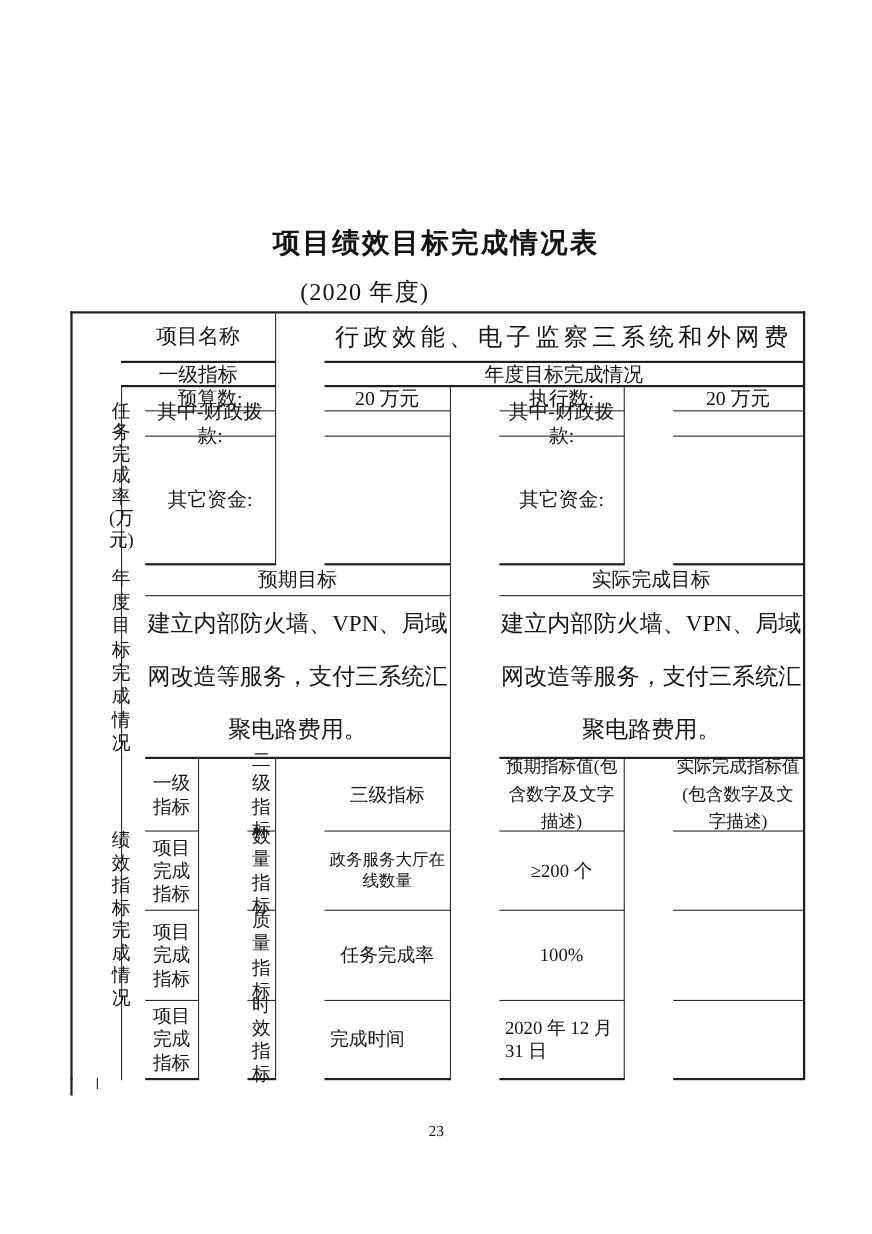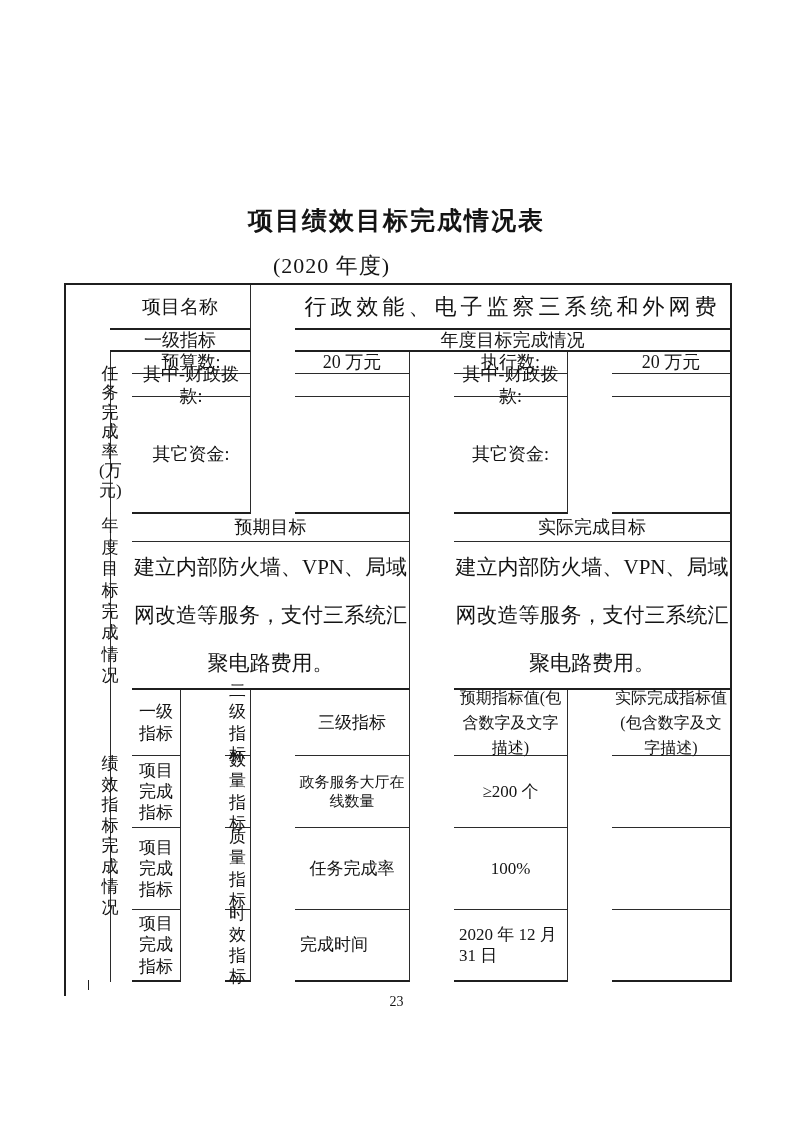--- a/index.html
+++ b/index.html
@@ -40,21 +40,21 @@
   .f17{font-size:17px;}
   .f19{font-size:19px;}
   .pname{font-size:22px;letter-spacing:4px;}
   .side span{display:block;width:22px;text-align:center;font-size:17px;}
   .side-b span{line-height:19.5px;}
   .side-c span{line-height:21.4px;}
   .side-d span{line-height:20.5px;}
   .goal-text{line-height:48px;font-size:21px;padding:0 1px;}
   .border-ext{position:absolute;background:#1f1f1f;}
   .page-number{
-    position:absolute;top:994px;left:0;width:793px;text-align:center;
+    position:absolute;top:1022px;left:0;width:793px;text-align:center;
     font-size:14px;font-family:"Liberation Serif",serif;
   }
 </style>
 </head>
 <body>
 
 <div class="doc-title">项目绩效目标完成情况表</div>
 <div class="doc-subtitle">(2020 年度)</div>
 
 <div class="tbl">

